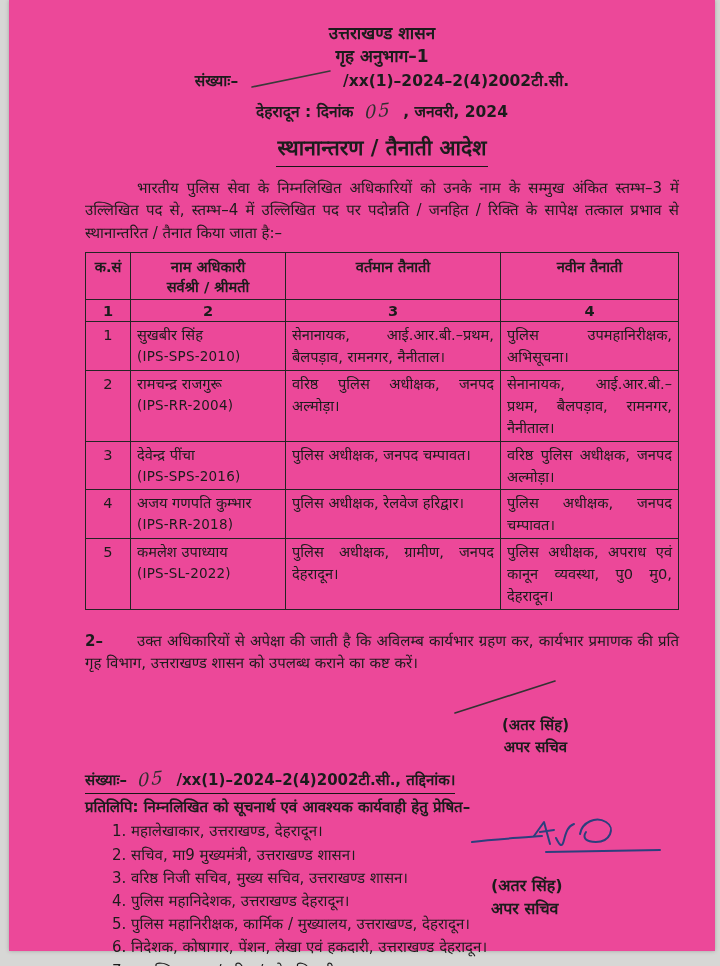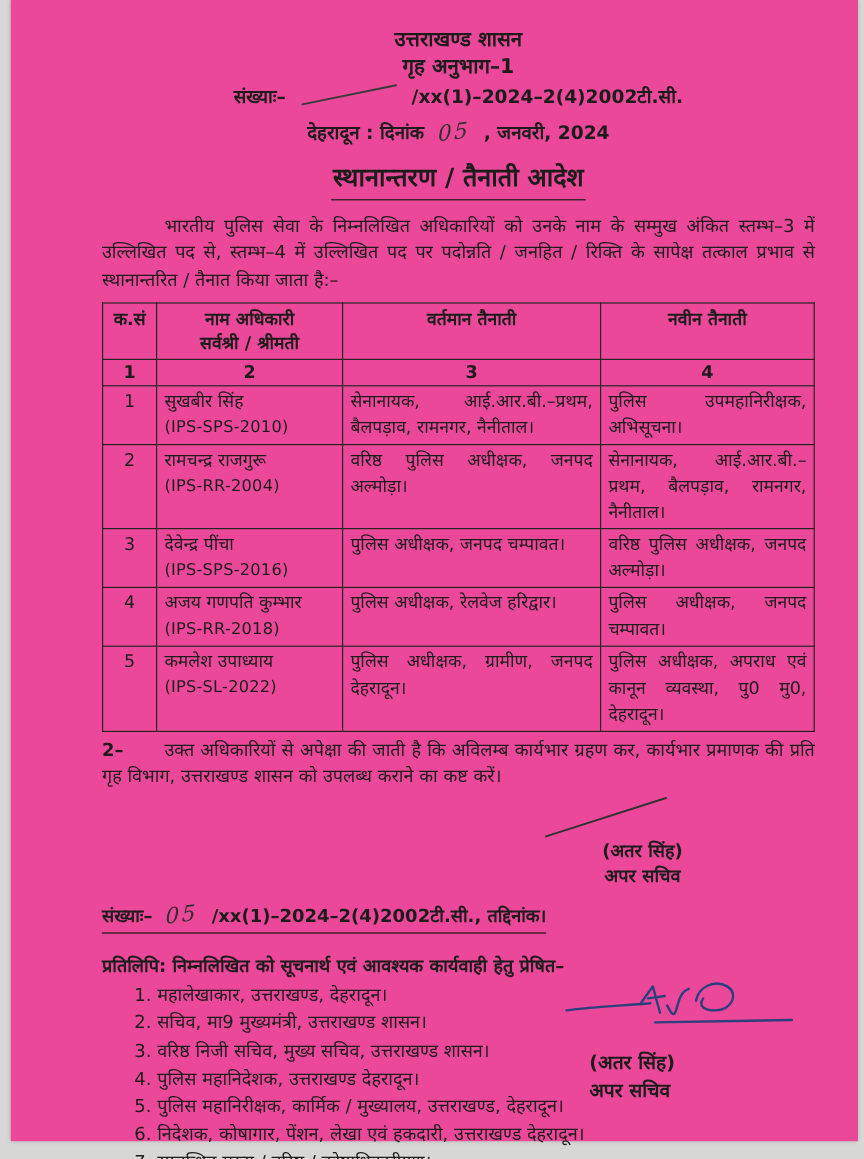--- a/index.html
+++ b/index.html
@@ -31,21 +31,21 @@
     font-family:"DejaVu Serif","Liberation Serif",serif;
     font-style:italic;font-weight:400;font-size:18px;color:#303030;
     transform:rotate(-7deg) skewX(-8deg);
     padding:0 6px;letter-spacing:2px;
   }
   .blank-stroke{display:inline-block;vertical-align:-4px;margin:0 4px;}
 
   
   .para{margin:10px 0 0 0;text-align:justify;}
   .para .indent{display:inline-block;width:52px;}
-  .para2{margin-top:4px;}
+  .para2{margin-top:20px;}
   .para2 .pnum{display:inline-block;width:52px;font-weight:bold;}
 
   
   table.order{
     border-collapse:collapse;width:100%;margin-top:8px;
     font-size:14.6px;
   }
   table.order th,table.order td{
     border:1.5px solid #242424;padding:2px 6px;vertical-align:top;
   }
@@ -60,21 +60,21 @@
 
   
   .sig1{height:86px;position:relative;margin-top:2px;}
   .sig1 .sig-stroke{position:absolute;right:118px;top:-2px;}
   .sig1 .sig-name{position:absolute;right:110px;top:38px;font-weight:bold;text-align:center;line-height:1.45;}
 
   .number-line2{
     display:inline-block;font-weight:bold;
     border-bottom:1.5px solid #161616;padding-bottom:1px;margin-top:2px;
   }
-  .copy-head{font-weight:bold;margin-top:16px;}
+  .copy-head{font-weight:bold;margin-top:2px;}
 
   ol.copy-list{margin:2px 0 0 0;padding-left:46px;}
   ol.copy-list li{margin:1px 0;line-height:1.48;}
 
   .sig2{position:absolute;left:440px;top:812px;width:240px;text-align:center;}
   .sig2 .sig-name{font-weight:bold;line-height:1.45;margin-top:2px;text-align:left;padding-left:42px;}
 </style>
 </head>
 <body>
 

